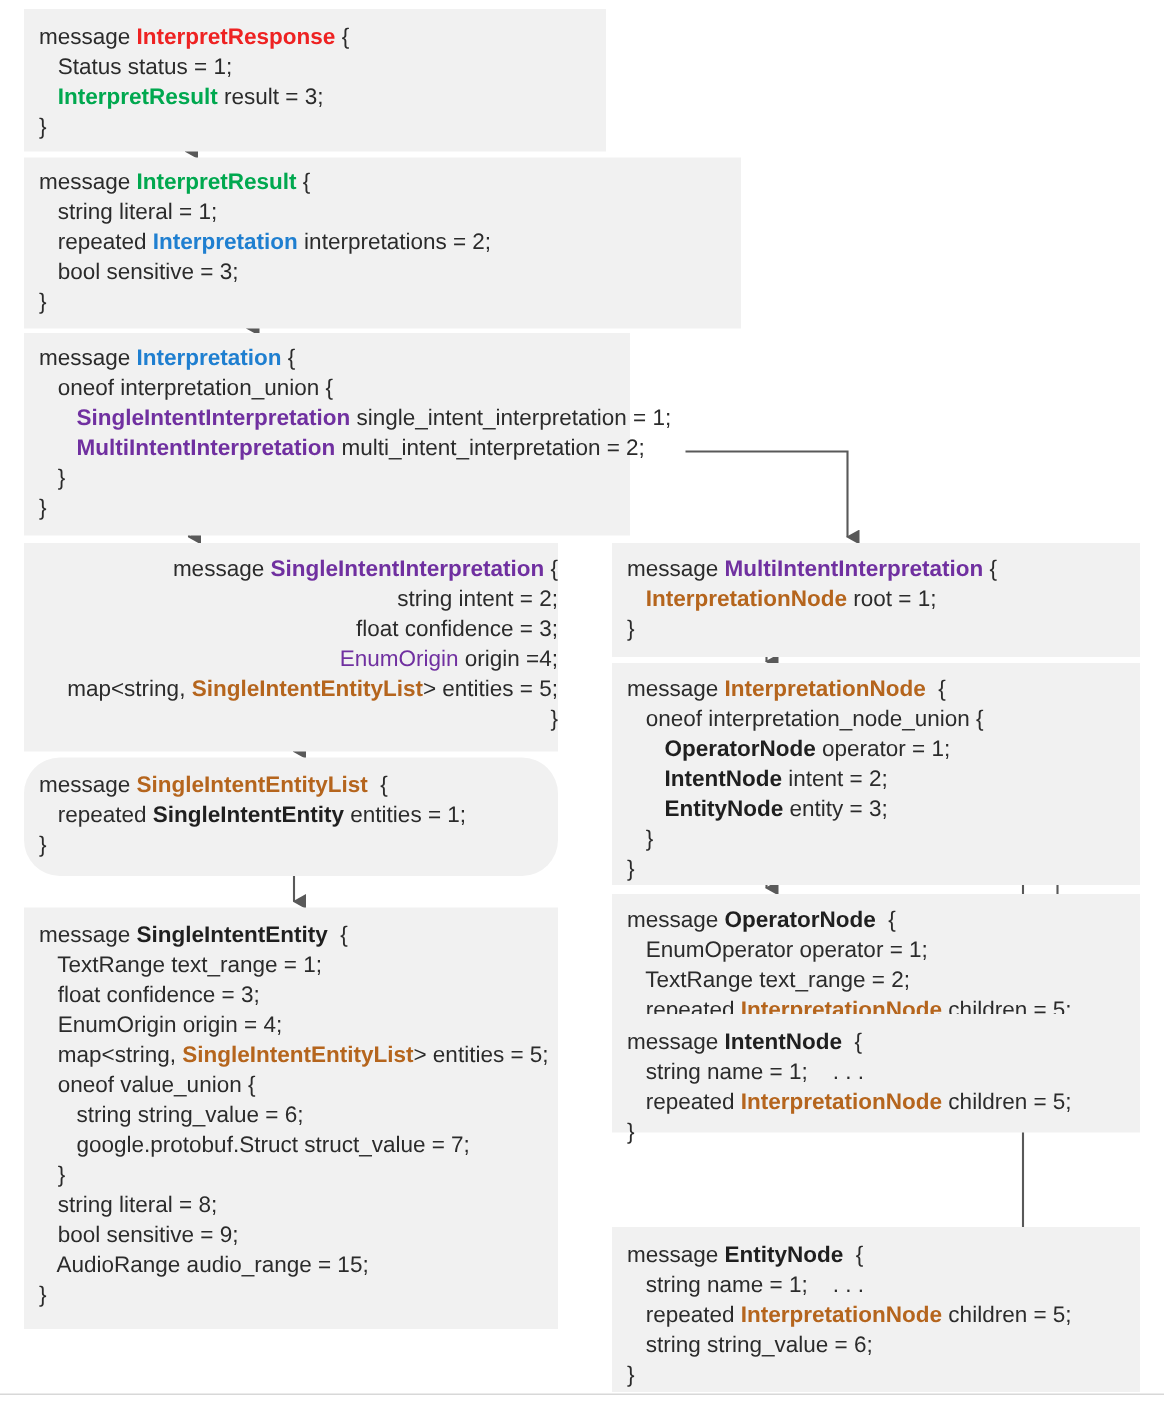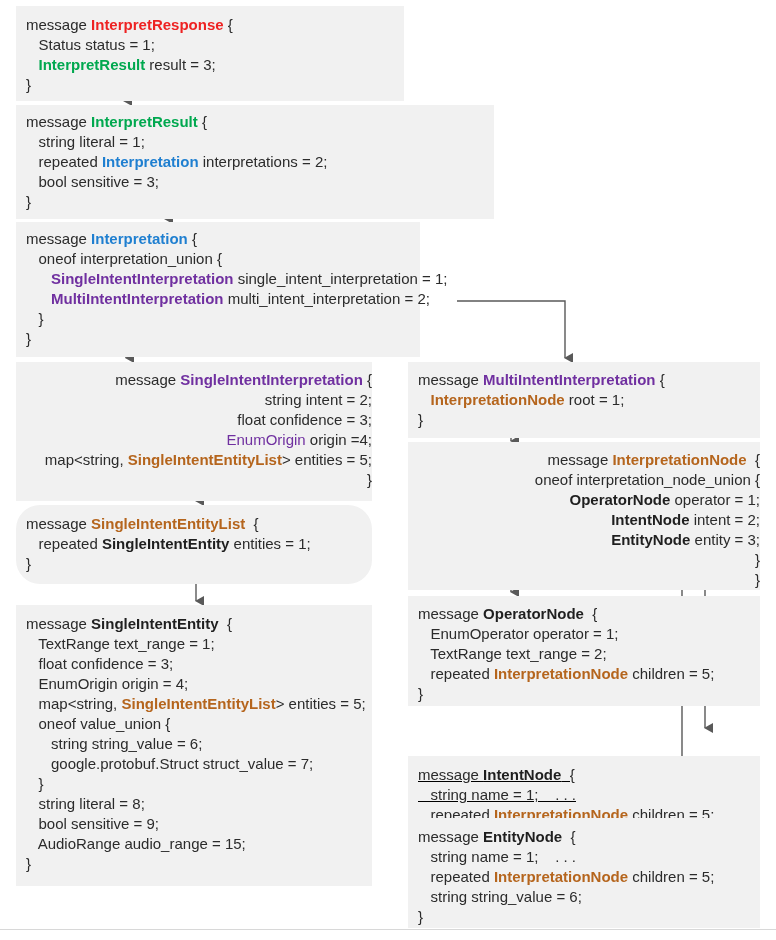--- a/index.html
+++ b/index.html
@@ -133,42 +133,42 @@
 
   <div class="msgbox" style="left:408px;top:362px;width:352px;height:76px;">
     <div class="lines" style="padding:8px 0 0 10px;">
         <div class="line"><span class="kw">message </span><span class="purple">MultiIntentInterpretation</span><span class="kw"> {</span></div>
         <div class="line"><span class="kw">   </span><span class="brown">InterpretationNode</span><span class="kw"> root = 1;</span></div>
         <div class="line"><span class="kw">}</span></div>
       </div>
   </div>
 
   <div class="msgbox" style="left:408px;top:442px;width:352px;height:148px;">
-    <div class="lines" style="padding:8px 0 0 10px;text-align:right;">
+    <div class="lines" style="padding:8px 0 0 10px;">
         <div class="line"><span class="kw">message </span><span class="brown">InterpretationNode</span><span class="kw">  {</span></div>
         <div class="line"><span class="kw">   oneof interpretation_node_union {</span></div>
         <div class="line"><span class="kw">      </span><span class="black-b">OperatorNode</span><span class="kw"> operator = 1;</span></div>
         <div class="line"><span class="kw">      </span><span class="black-b">IntentNode</span><span class="kw"> intent = 2;</span></div>
         <div class="line"><span class="kw">      </span><span class="black-b">EntityNode</span><span class="kw"> entity = 3;</span></div>
         <div class="line"><span class="kw">   }</span></div>
         <div class="line"><span class="kw">}</span></div>
       </div>
   </div>
 
   <div class="msgbox" style="left:408px;top:596px;width:352px;height:110px;">
     <div class="lines" style="padding:8px 0 0 10px;">
         <div class="line"><span class="kw">message </span><span class="black-b">OperatorNode</span><span class="kw">  {</span></div>
         <div class="line"><span class="kw">   EnumOperator operator = 1;</span></div>
         <div class="line"><span class="kw">   TextRange text_range = 2;</span></div>
         <div class="line"><span class="kw">   repeated </span><span class="brown">InterpretationNode</span><span class="kw"> children = 5;</span></div>
         <div class="line"><span class="kw">}</span></div>
       </div>
   </div>
 
-  <div class="msgbox" style="left:408px;top:756px;width:352px;height:79px;text-decoration:underline;">
+  <div class="msgbox" style="left:408px;top:676px;width:352px;height:79px;">
     <div class="lines" style="padding:9px 0 0 10px;">
         <div class="line"><span class="kw">message </span><span class="black-b">IntentNode</span><span class="kw">  {</span></div>
         <div class="line"><span class="kw">   string name = 1;    . . .</span></div>
         <div class="line"><span class="kw">   repeated </span><span class="brown">InterpretationNode</span><span class="kw"> children = 5;</span></div>
         <div class="line"><span class="kw">}</span></div>
       </div>
   </div>
 
   <div class="msgbox" style="left:408px;top:818px;width:352px;height:110px;">
     <div class="lines" style="padding:9px 0 0 10px;border-radius:15px;">

